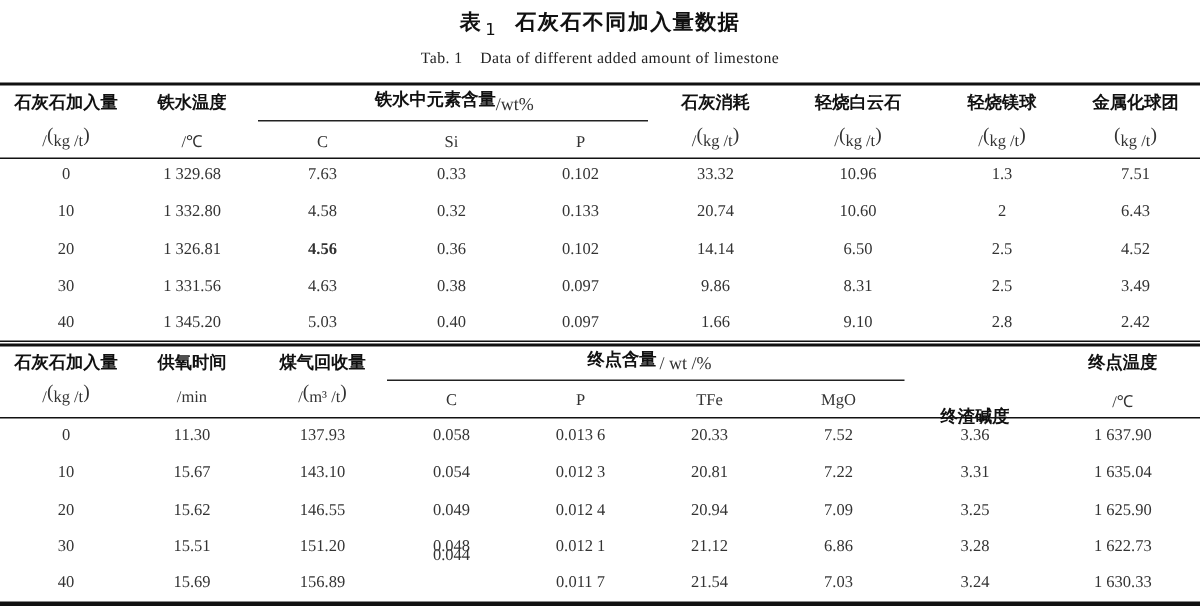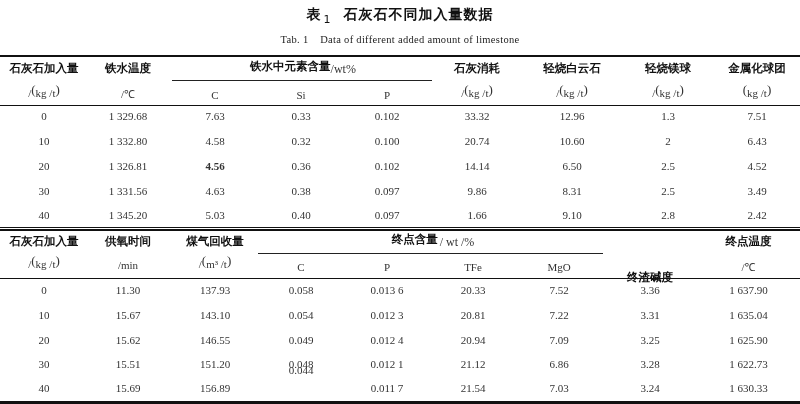--- a/index.html
+++ b/index.html
@@ -61,30 +61,30 @@
 <div class="rule" style="top:105px;height:1px;"></div>
 
 <div id="t1-body">
     <div>
       <div class="cell val" style="left: 0px; width: 88px; top: 110px;">0</div>
       <div class="cell val" style="left: 88px; width: 80px; top: 110px;">1 329.68</div>
       <div class="cell val" style="left: 172px; width: 86px; top: 110px;">7.63</div>
       <div class="cell val" style="left: 258px; width: 86px; top: 110px;">0.33</div>
       <div class="cell val" style="left: 344px; width: 86px; top: 110px;">0.102</div>
       <div class="cell val" style="left: 432px; width: 90px; top: 110px;">33.32</div>
-      <div class="cell val" style="left: 522px; width: 100px; top: 110px;">12.96</div>
+      <div class="cell val" style="left: 522px; width: 100px; top: 110px;">10.96</div>
       <div class="cell val" style="left: 622px; width: 92px; top: 110px;">1.3</div>
       <div class="cell val" style="left: 714px; width: 86px; top: 110px;">7.51</div>
     </div>
     <div>
       <div class="cell val" style="left: 0px; width: 88px; top: 135px;">10</div>
       <div class="cell val" style="left: 88px; width: 80px; top: 135px;">1 332.80</div>
       <div class="cell val" style="left: 172px; width: 86px; top: 135px;">4.58</div>
       <div class="cell val" style="left: 258px; width: 86px; top: 135px;">0.32</div>
-      <div class="cell val" style="left: 344px; width: 86px; top: 135px;">0.100</div>
+      <div class="cell val" style="left: 344px; width: 86px; top: 135px;">0.133</div>
       <div class="cell val" style="left: 432px; width: 90px; top: 135px;">20.74</div>
       <div class="cell val" style="left: 522px; width: 100px; top: 135px;">10.60</div>
       <div class="cell val" style="left: 622px; width: 92px; top: 135px;">2</div>
       <div class="cell val" style="left: 714px; width: 86px; top: 135px;">6.43</div>
     </div>
     <div>
       <div class="cell val" style="left: 0px; width: 88px; top: 160px;">20</div>
       <div class="cell val" style="left: 88px; width: 80px; top: 160px;">1 326.81</div>
       <div class="cell val" style="left: 172px; width: 86px; top: 160px; font-weight: bold;">4.56</div>
       <div class="cell val" style="left: 258px; width: 86px; top: 160px;">0.36</div>

